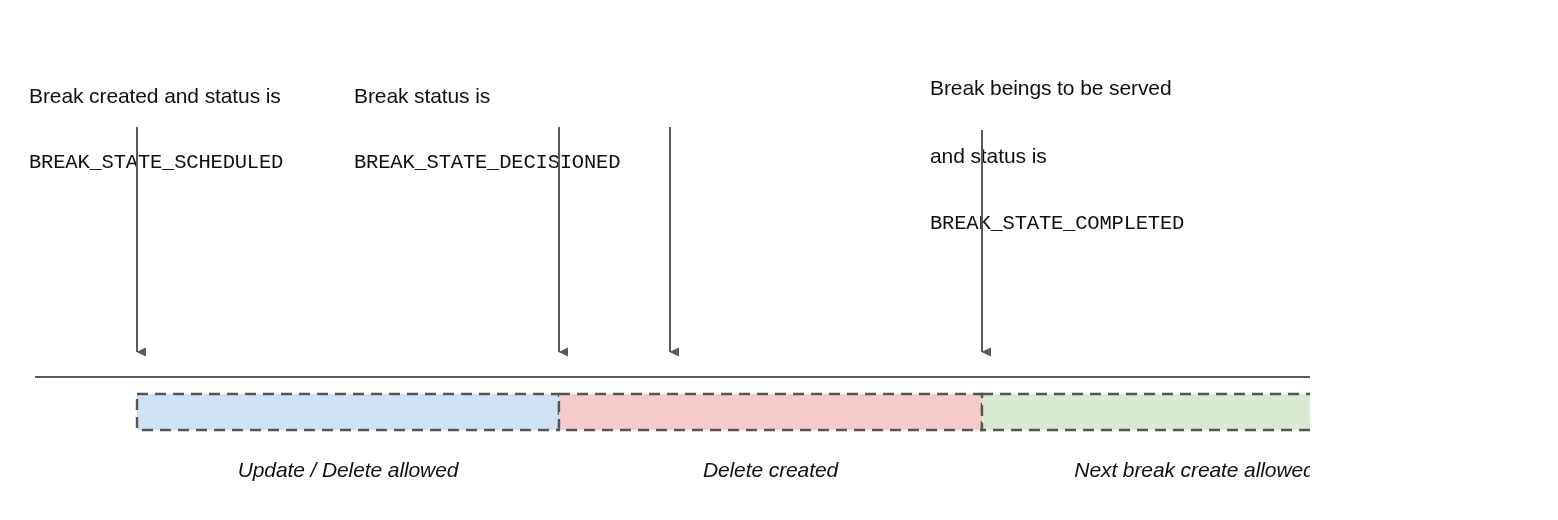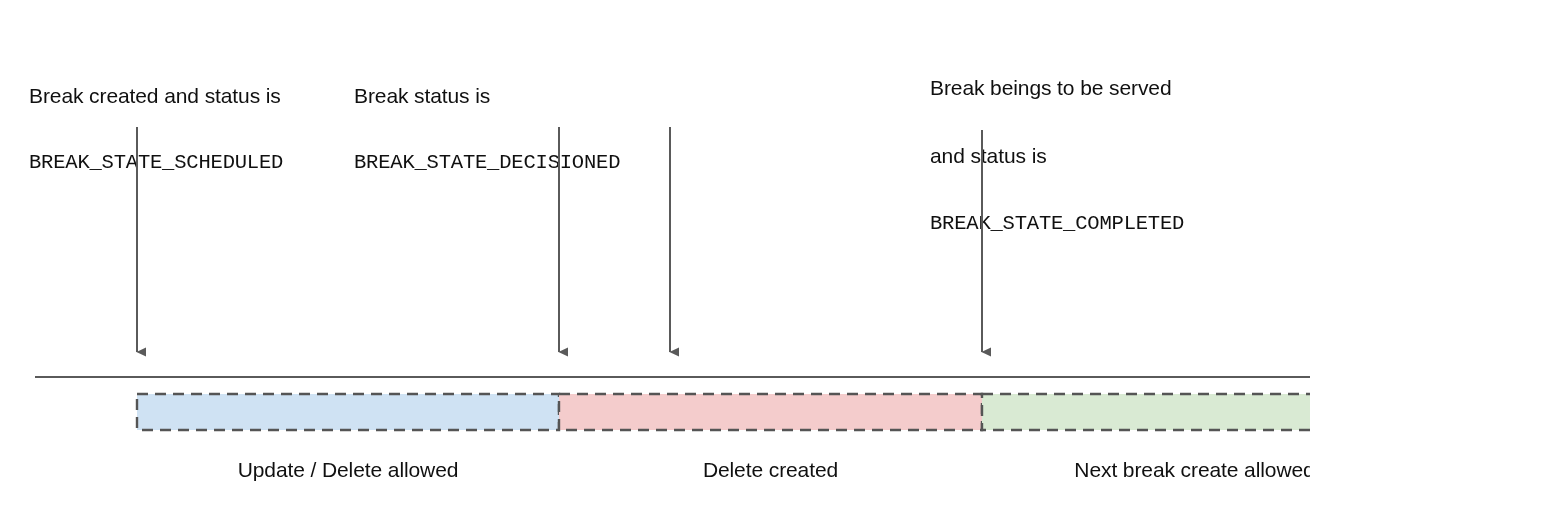--- a/index.html
+++ b/index.html
@@ -52,20 +52,21 @@
 
   
   .caption {
     position: absolute;
     top: 458px;
     font-size: 21px;
     color: #101010;
     text-align: center;
     white-space: nowrap;
     letter-spacing: -0.1px;
+    font-style: italic;
   }
 
   
   #time-label {
     position: absolute;
     left: 1483px;
     top: 366px;
     font-size: 21px;
     color: #101010;
     white-space: nowrap;

